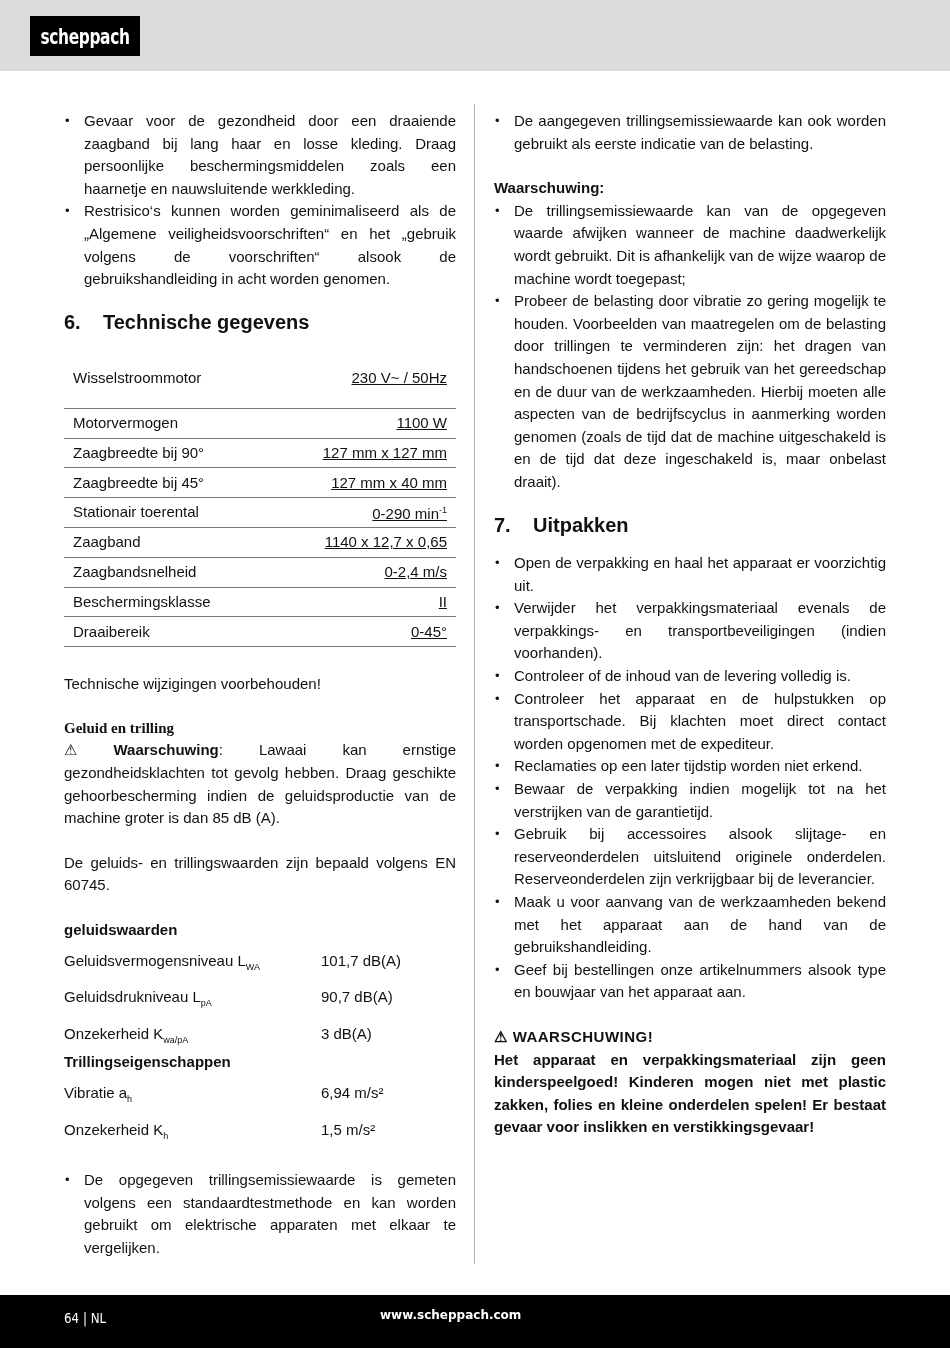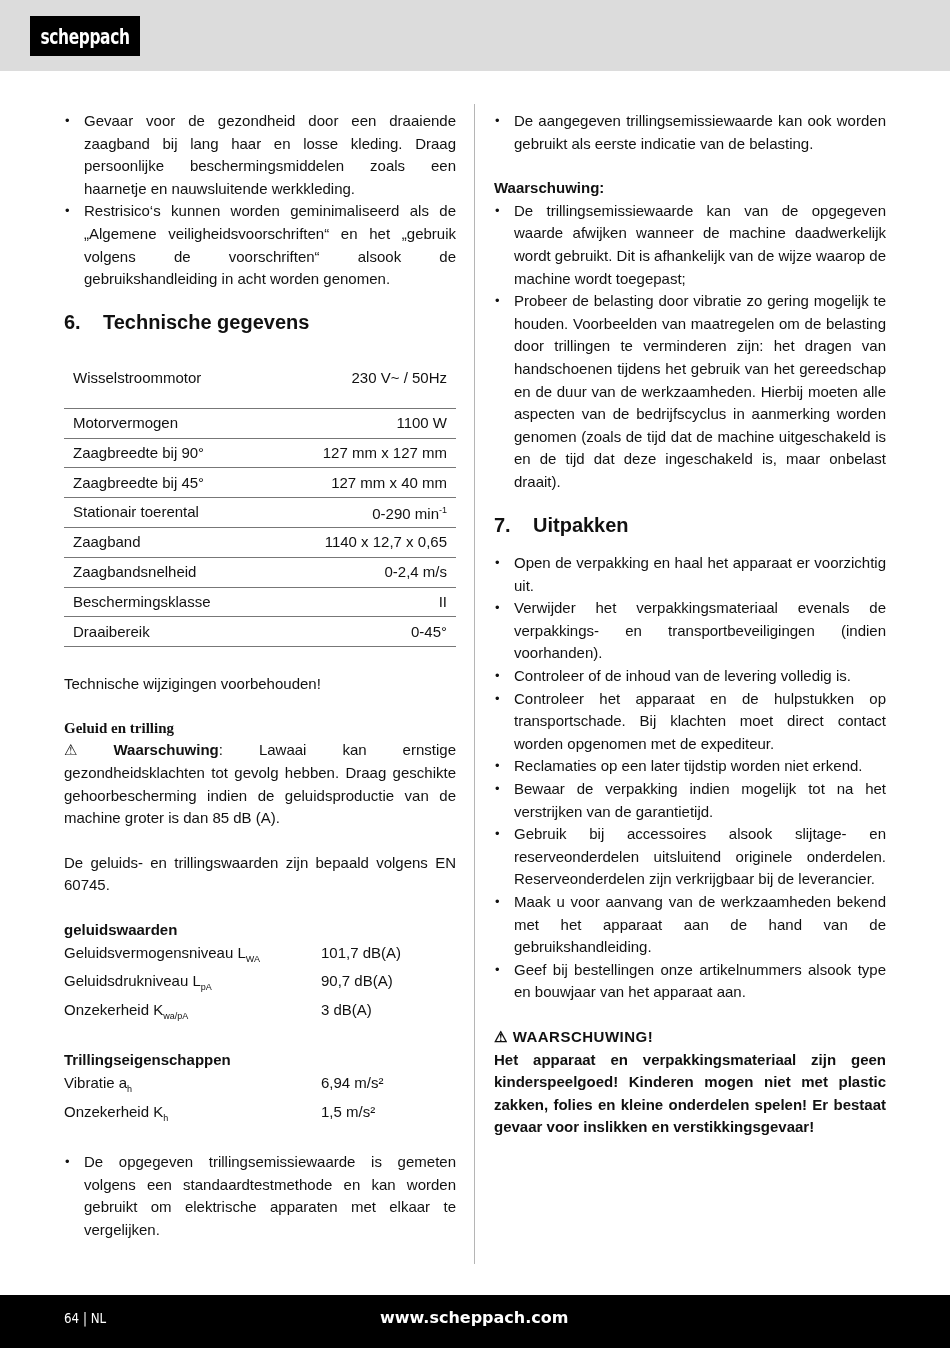--- a/index.html
+++ b/index.html
@@ -21,36 +21,36 @@
   ul.bullets li::before { content: "•"; position: absolute; left: 1px; top: 0; font-size: 13px; }
 
   .h2 { font-weight: bold; font-size: 20px; display: flex; }
   .h2 .num { width: 39px; }
 
   .bold { font-weight: bold; }
   .p-just { text-align: justify; }
 
   table.spec { width: 392px; border-collapse: collapse; }
   table.spec td { padding: 0 9px; height: 29.8px; font-size: 15px; }
-  table.spec td.val { text-align: right; }
+  table.spec td.val { text-align: right; text-decoration: underline; }
   table.spec tr.row td { border-bottom: 1.5px solid #777; }
   table.spec tr.first td { height: 60px; border-bottom: 1.5px solid #777; }
 
   sub, sup { font-size: 9px; }
   sub { vertical-align: -4px; }
   sup { vertical-align: 6px; }
 
-  .kv { display: flex; }
+  .kv { display: flex; margin-top: 8px; }
   .kv .k { width: 257px; }
 
   .warn-icon { display: inline-block; }
 
   .footer { position: absolute; left: 0; top: 1295px; width: 950px; height: 53px; background: #000; color: #fff; }
   .footer .pg { position: absolute; left: 64px; top: 15px; font-size: 14px; font-family: "DejaVu Sans", sans-serif; transform: scaleX(0.85); transform-origin: left; }
-  .footer .url { position: absolute; left: 380px; top: 13px; font-size: 16px; font-weight: bold; font-family: "DejaVu Sans", sans-serif; }
+  .footer .url { position: absolute; left: 380px; top: 13px; font-size: 12px; font-weight: bold; font-family: "DejaVu Sans", sans-serif; }
 </style>
 </head>
 <body>
 
 <div class="header">
   <div class="logo">
     <span>scheppach</span>
   </div>
 </div>
 
@@ -122,21 +122,21 @@
   </div>
   <div class="kv">
     <span class="k"><span>Geluidsdrukniveau L</span><sub>pA</sub></span>
     <span>90,7 dB(A)</span>
   </div>
   <div class="kv">
     <span class="k"><span>Onzekerheid K</span><sub>wa/pA</sub></span>
     <span>3 dB(A)</span>
   </div>
 
-  <p class="bold" style="margin-top:22px;">Trillingseigenschappen</p>
+  <p class="bold" style="">Trillingseigenschappen</p>
   <div class="kv">
     <span class="k"><span>Vibratie a</span><sub>h</sub></span>
     <span>6,94 m/s²</span>
   </div>
   <div class="kv">
     <span class="k"><span>Onzekerheid K</span><sub>h</sub></span>
     <span>1,5 m/s²</span>
   </div>
 
   <ul class="bullets" style="margin-top:22px;">

